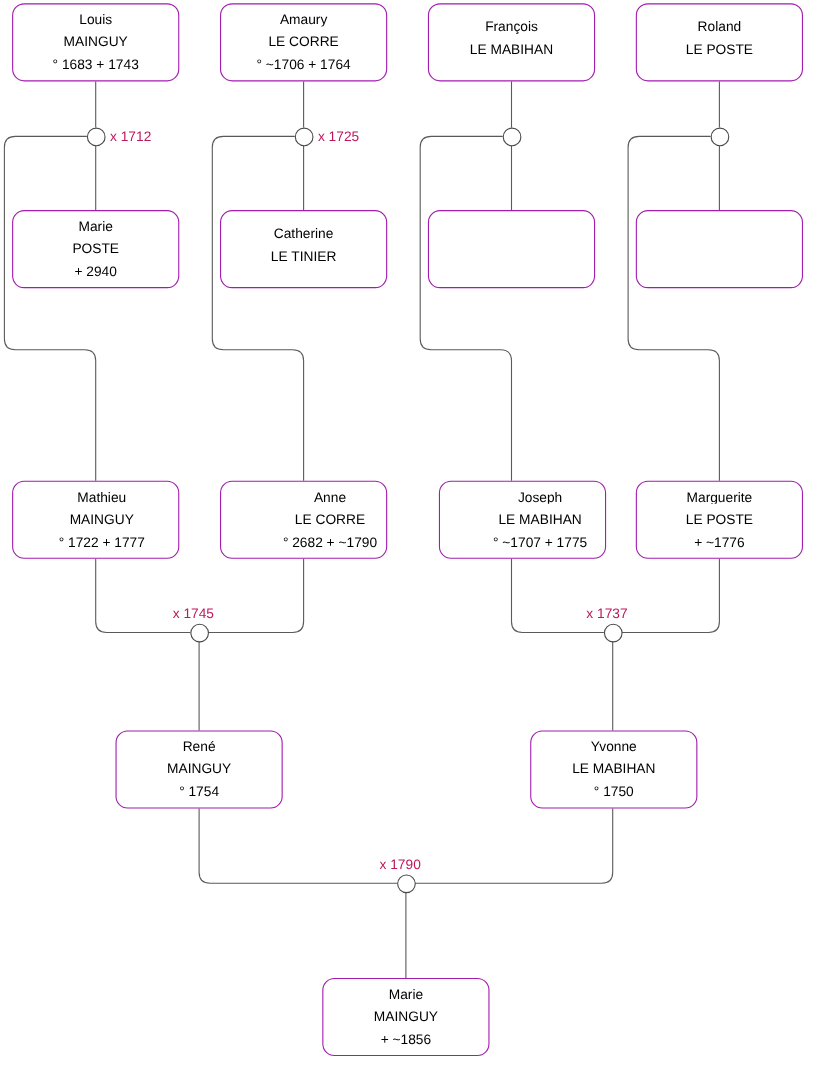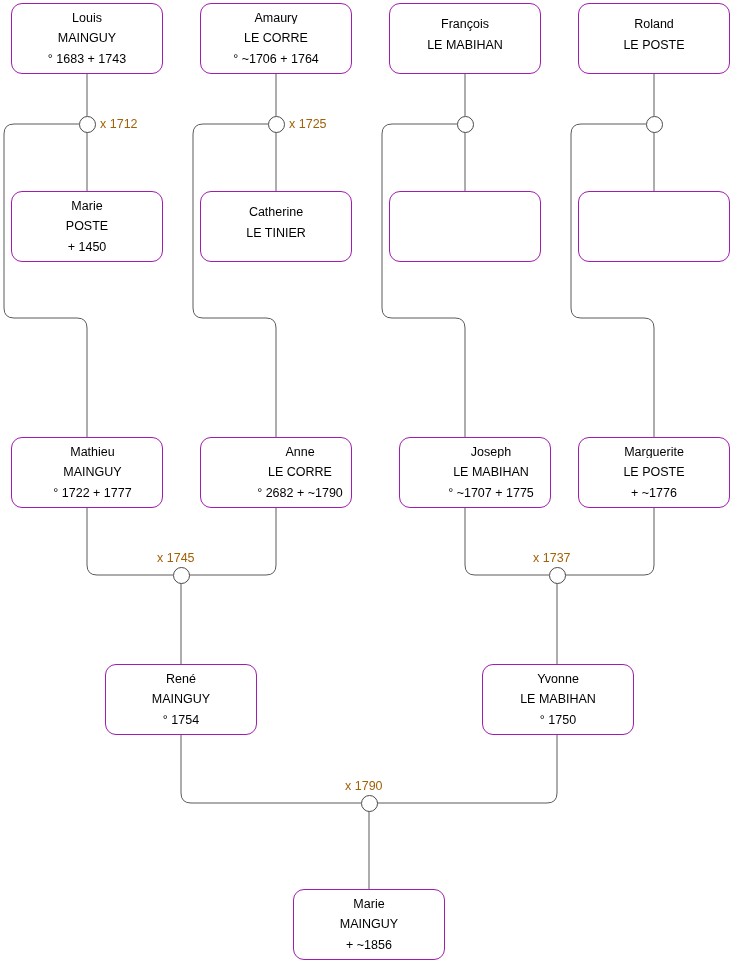--- a/index.html
+++ b/index.html
@@ -66,21 +66,21 @@
     width: 17px;
     height: 17px;
     border: 1px solid #4a4a4a;
     border-radius: 50%;
     background: #ffffff;
     z-index: 4;
   }
   .union-label {
     position: absolute;
     font-size: 12.5px;
-    color: #a16207;
+    color: #be185d;
     white-space: nowrap;
     z-index: 4;
     background: #ffffff;
     padding: 0 1px;
   }
   .union-label.side { }
   .union-label.above { }
 </style>
 </head>
 <body>
@@ -112,21 +112,21 @@
     </svg>
 
 <div class="person-box" style="left: 11px; top: 3px;">
       <span class="line given">Louis</span>
       <span class="line surname">MAINGUY</span>
       <span class="line dates">° 1683 + 1743</span>
     </div>
     <div class="person-box" style="left: 11px; top: 191px;">
       <span class="line given">Marie</span>
       <span class="line surname">POSTE</span>
-      <span class="line dates">+ 1450</span>
+      <span class="line dates">+ 2940</span>
     </div>
     <div class="person-box" style="left: 200px; top: 3px; text-align: center;">
       <span class="line given">Amaury</span>
       <span class="line surname">LE CORRE</span>
       <span class="line dates">° ~1706 + 1764</span>
     </div>
     <div class="person-box" style="left: 200px; top: 191px;">
       <span class="line given">Catherine</span>
       <span class="line surname">LE TINIER</span>
     </div>

